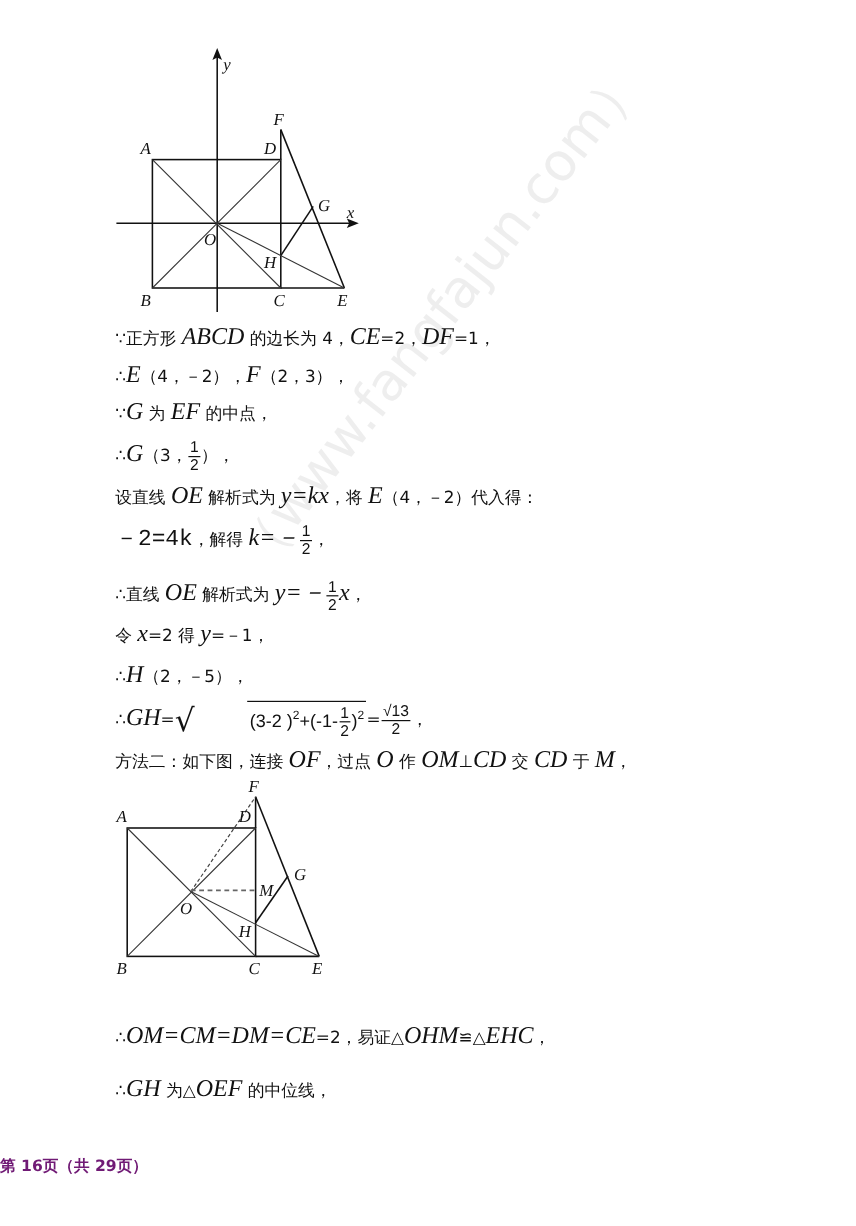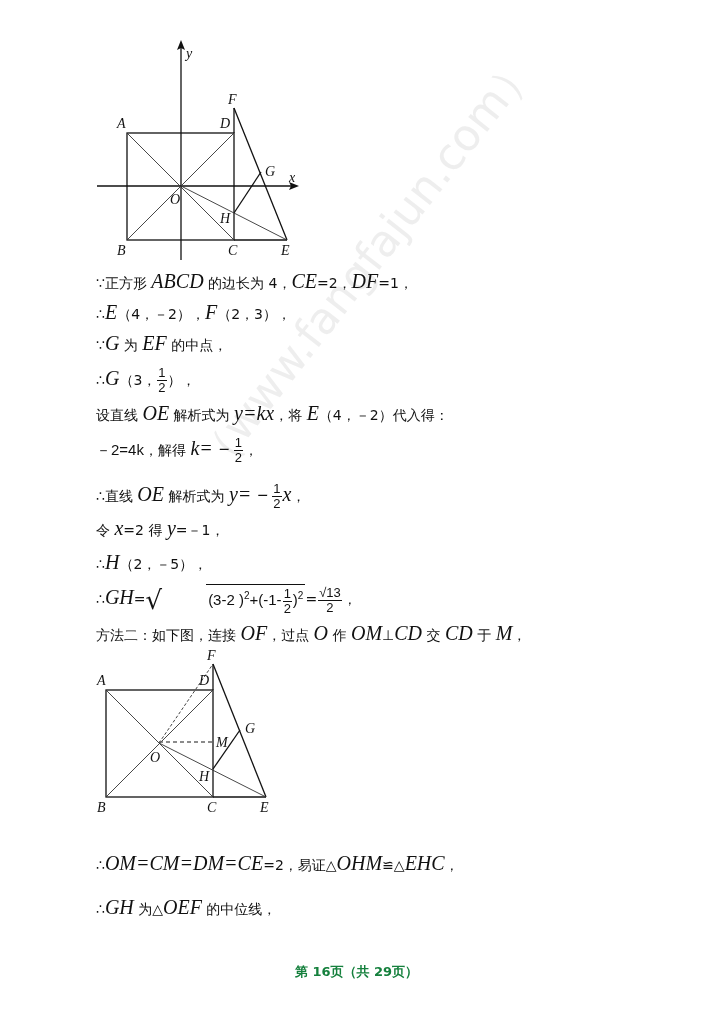--- a/index.html
+++ b/index.html
@@ -3,32 +3,32 @@
 <meta charset="utf-8">
 <style>
   html, body { margin: 0; padding: 0; background: #ffffff; }
   body { width: 713px; height: 1022px; position: relative; overflow: hidden;
          font-family: "DejaVu Serif", "Liberation Serif", serif; color: #111; }
   .page { position: absolute; left: 0; top: 0; width: 713px; height: 1022px; background: #fff; }
   .fig { position: absolute; left: 0; top: 0; }
   .line { position: absolute; left: 96px; font-size: 14px; line-height: 18px; white-space: nowrap;
           font-family: "DejaVu Sans", "Liberation Sans", sans-serif; color: #111; }
   .it { font-family: Liberation Serif, serif; font-style: italic; font-size: 20px; }
-  .num { font-family: Liberation Sans, sans-serif; font-size: 15px; text-align: center; }
+  .num { font-family: Liberation Mono, monospace; font-size: 19px; text-align: center; }
   .frac { display: inline-block; vertical-align: middle; text-align: center; margin: 0 1px;
           font-family: "Liberation Sans", "DejaVu Sans", sans-serif; font-size: 13px; line-height: 14px; }
   .frac > span { display: block; padding: 0 1px; }
   .frac > span.top { border-bottom: 1px solid #111; }
   .sqrt { display: inline-block; vertical-align: middle; position: relative; }
   .sqrt .radicand { border-top: 1px solid #111; padding: 2px 2px 0 2px; display: inline-block;
           font-family: "Liberation Sans", "DejaVu Sans", sans-serif; font-size: 15px; margin-left: 44px; }
   .sqrt .rad { font-size: 26px; font-family: "DejaVu Sans", sans-serif; vertical-align: -4px; line-height: 20px; }
   sup { font-size: 10px; }
-  .footer { position: absolute; top: 963px; left: 0; width: 713px; text-align: center; font-size: 13px;
-            font-family: "DejaVu Sans", "Liberation Sans", sans-serif; font-weight: bold; color: #15803d; }
+  .footer { position: absolute; top: 963px; left: 0; width: 713px; text-align: left; font-size: 13px;
+            font-family: "DejaVu Sans", "Liberation Sans", sans-serif; font-weight: bold; color: #701a75; }
   .watermark { position: absolute; left: 205px; top: 440px; font-size: 44px; color: rgba(160,160,160,0.18);
                transform: rotate(-52deg); transform-origin: left center; white-space: nowrap;
                font-family: "DejaVu Sans", sans-serif; pointer-events: none; }
   .lbl { font-family: "Liberation Serif", "DejaVu Serif", serif; font-style: italic; font-size: 14px; fill: #111; }
 </style>
 </head>
 <body>
 
 <div class="page">
 

